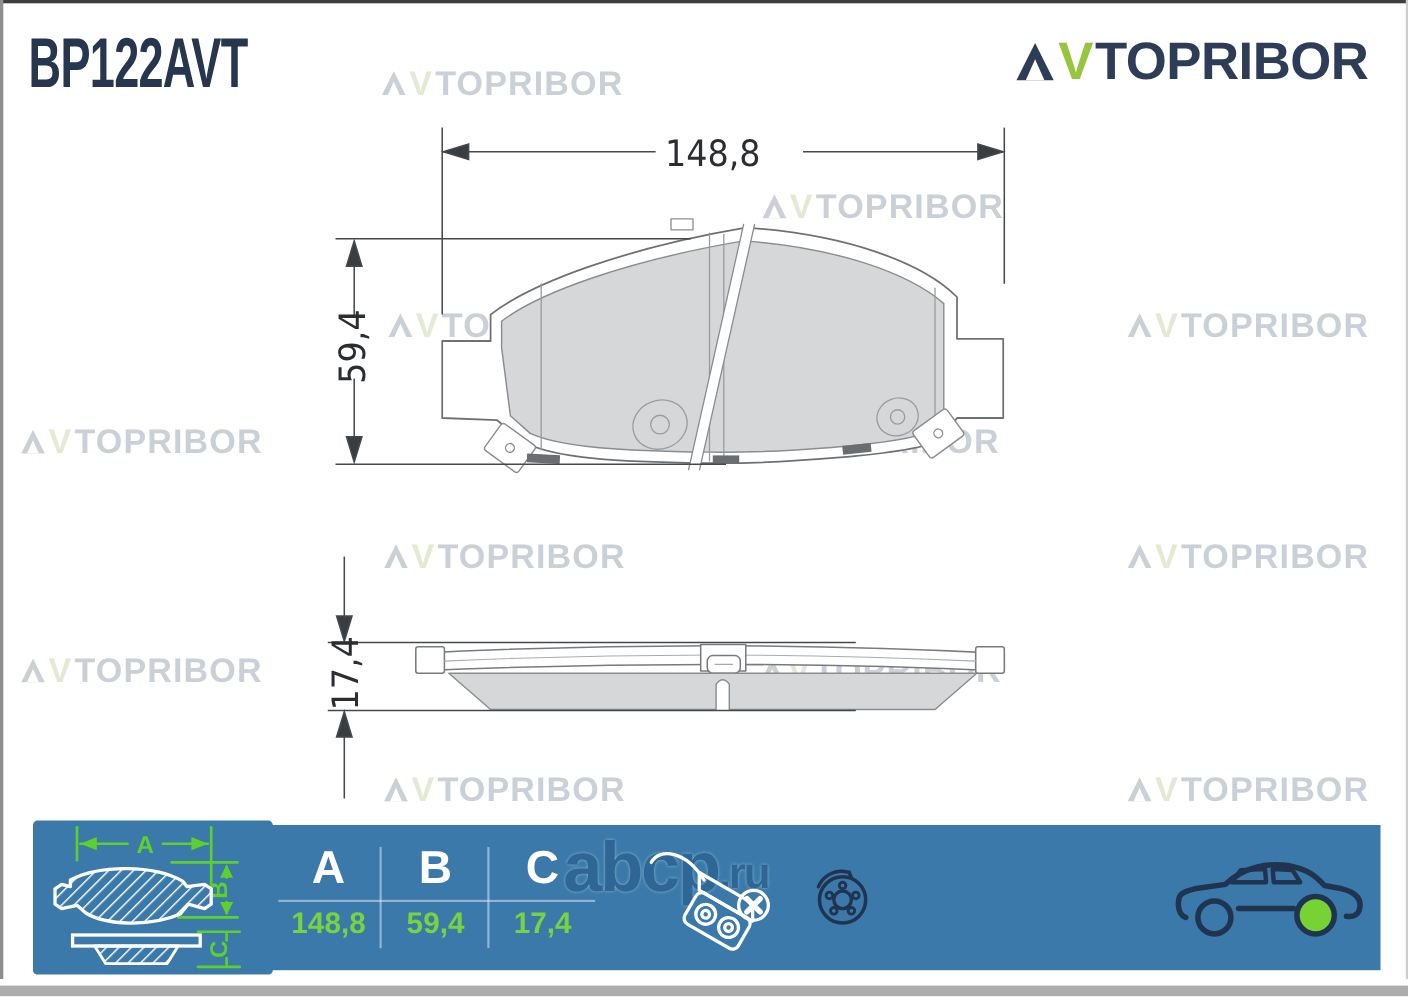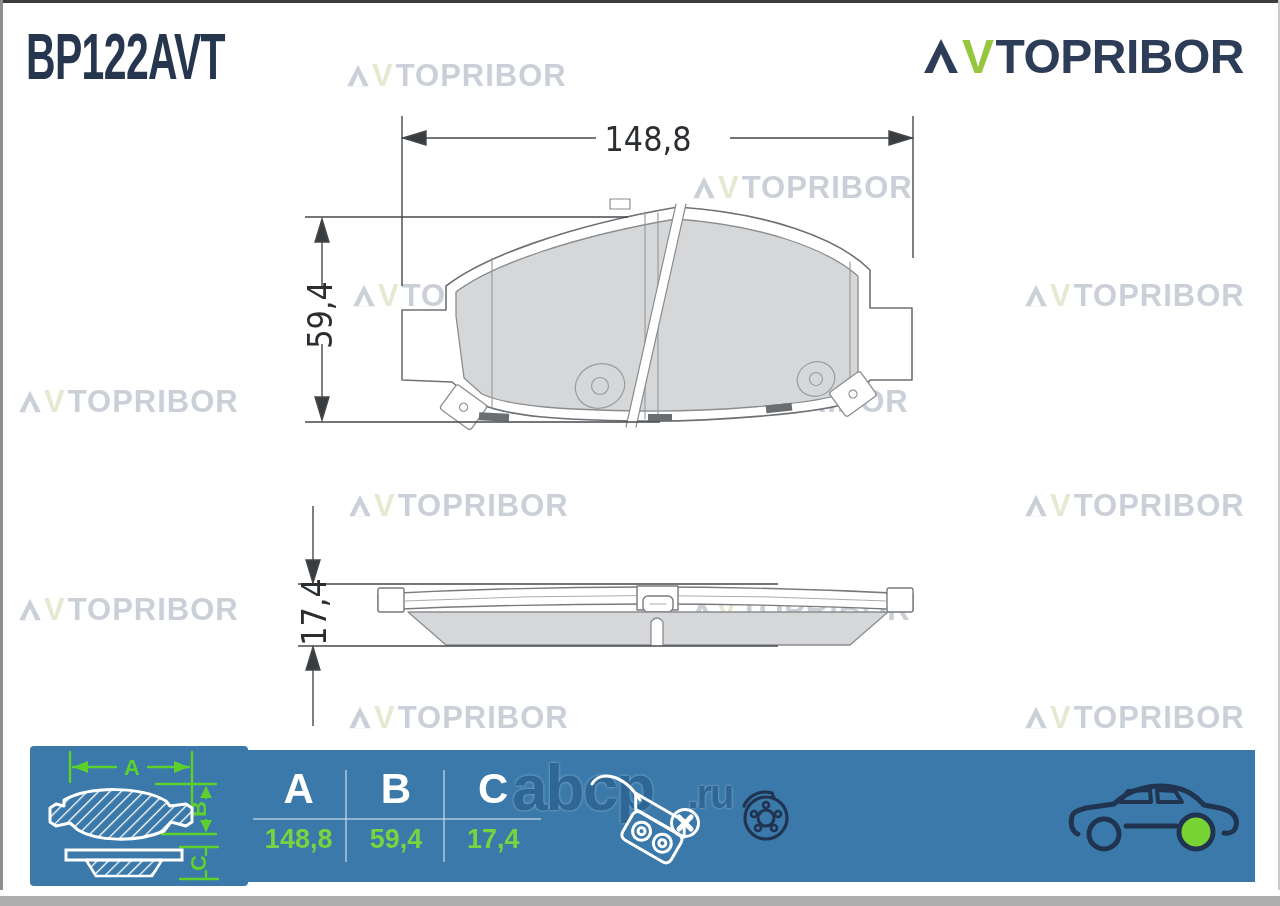--- a/index.html
+++ b/index.html
@@ -45,21 +45,21 @@
 
   .spec{position:absolute;left:250px;top:766px;width:292px;height:92px;display:flex;}
   .spec-col{width:97.3px;text-align:center;}
   .spec-letter{font-size:42px;font-weight:bold;color:#ffffff;line-height:1.1;height:50px;}
   .spec-value{font-size:27px;font-weight:bold;color:#79D23F;margin-top:8px;}
   .spec-vline{position:absolute;top:770px;width:2px;height:92px;background:rgba(215,230,242,.55);}
   .spec-hline{position:absolute;left:253px;top:818px;width:288px;height:2px;background:rgba(215,230,242,.55);}
 
   .abcp{position:absolute;left:512px;top:756px;display:flex;align-items:center;
     color:#2D6492;opacity:.85;font-weight:bold;letter-spacing:-2px;
-    text-shadow:0 0 3px rgba(170,205,230,.9);gap:34px;}
+    text-shadow:0 0 3px rgba(170,205,230,.9);}
   .abcp .main{font-size:64px;line-height:1;}
   .abcp .tld{font-size:40px;line-height:1;margin-top:12px;}
 
   .sumitomo{position:absolute;left:799px;top:800px;font-size:38px;font-weight:bold;
     color:#67CB26;letter-spacing:.5px;}
 
   .icon-abs{position:absolute;}
 </style>
 </head>
 <body>

